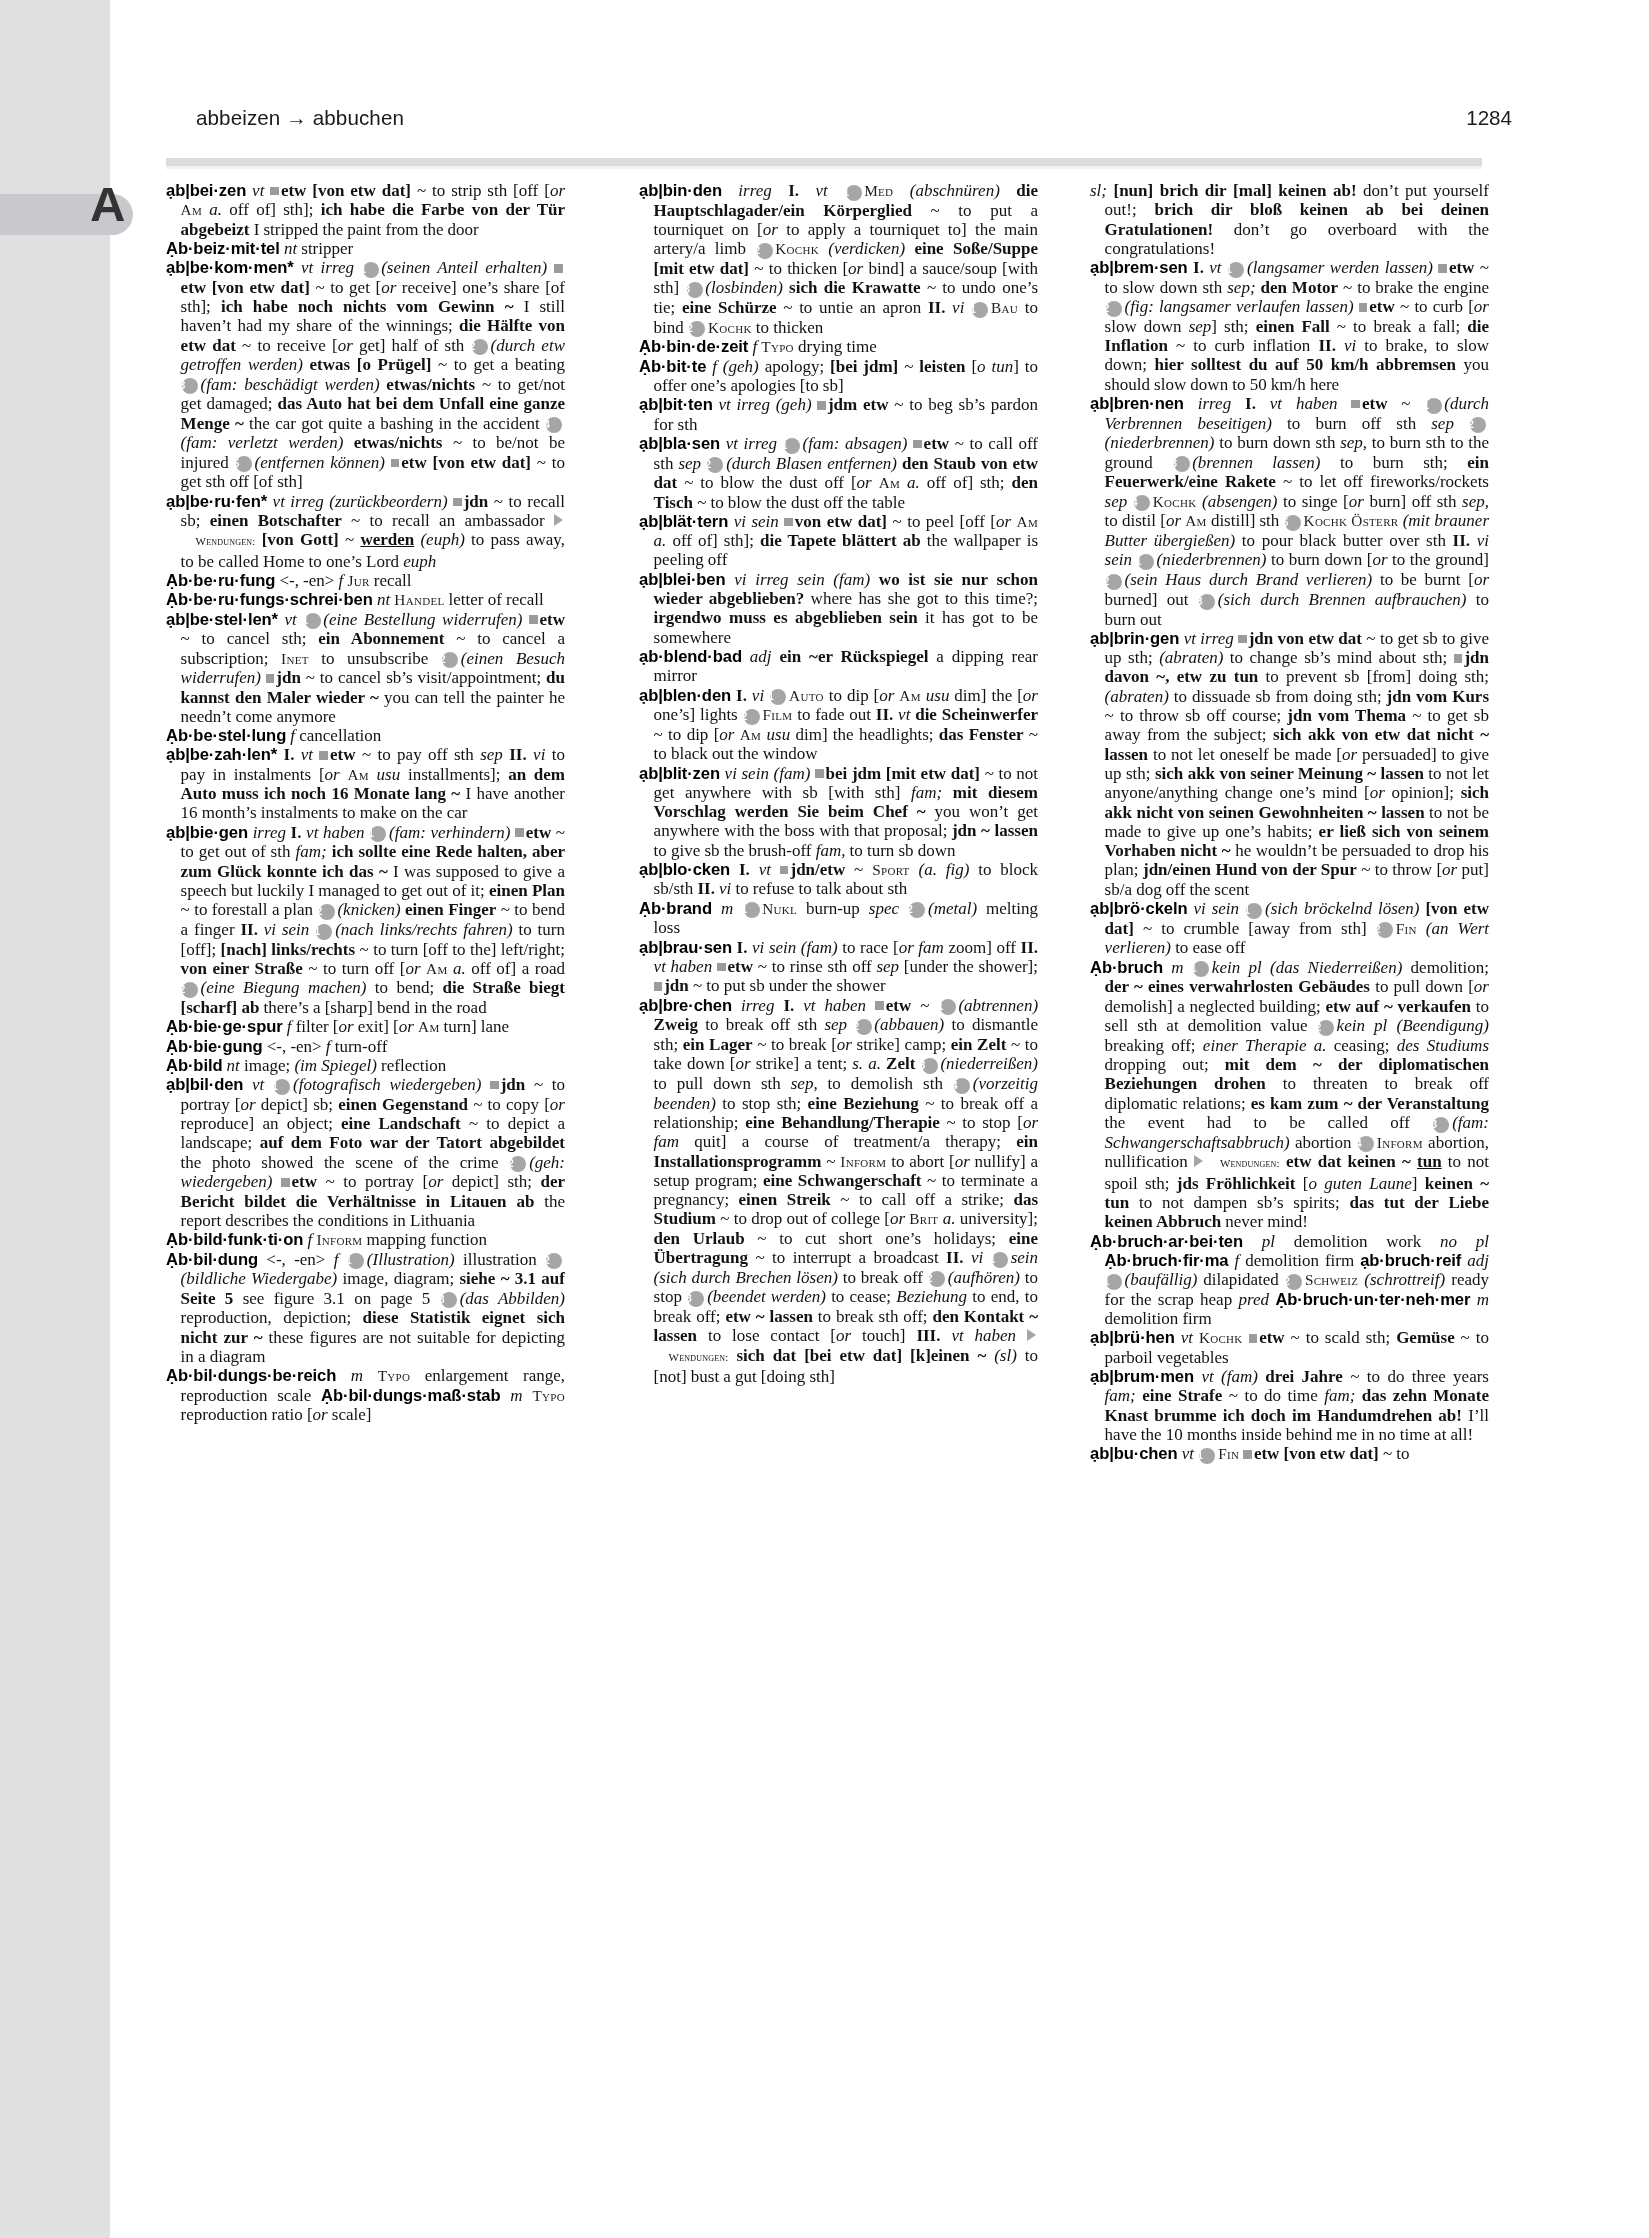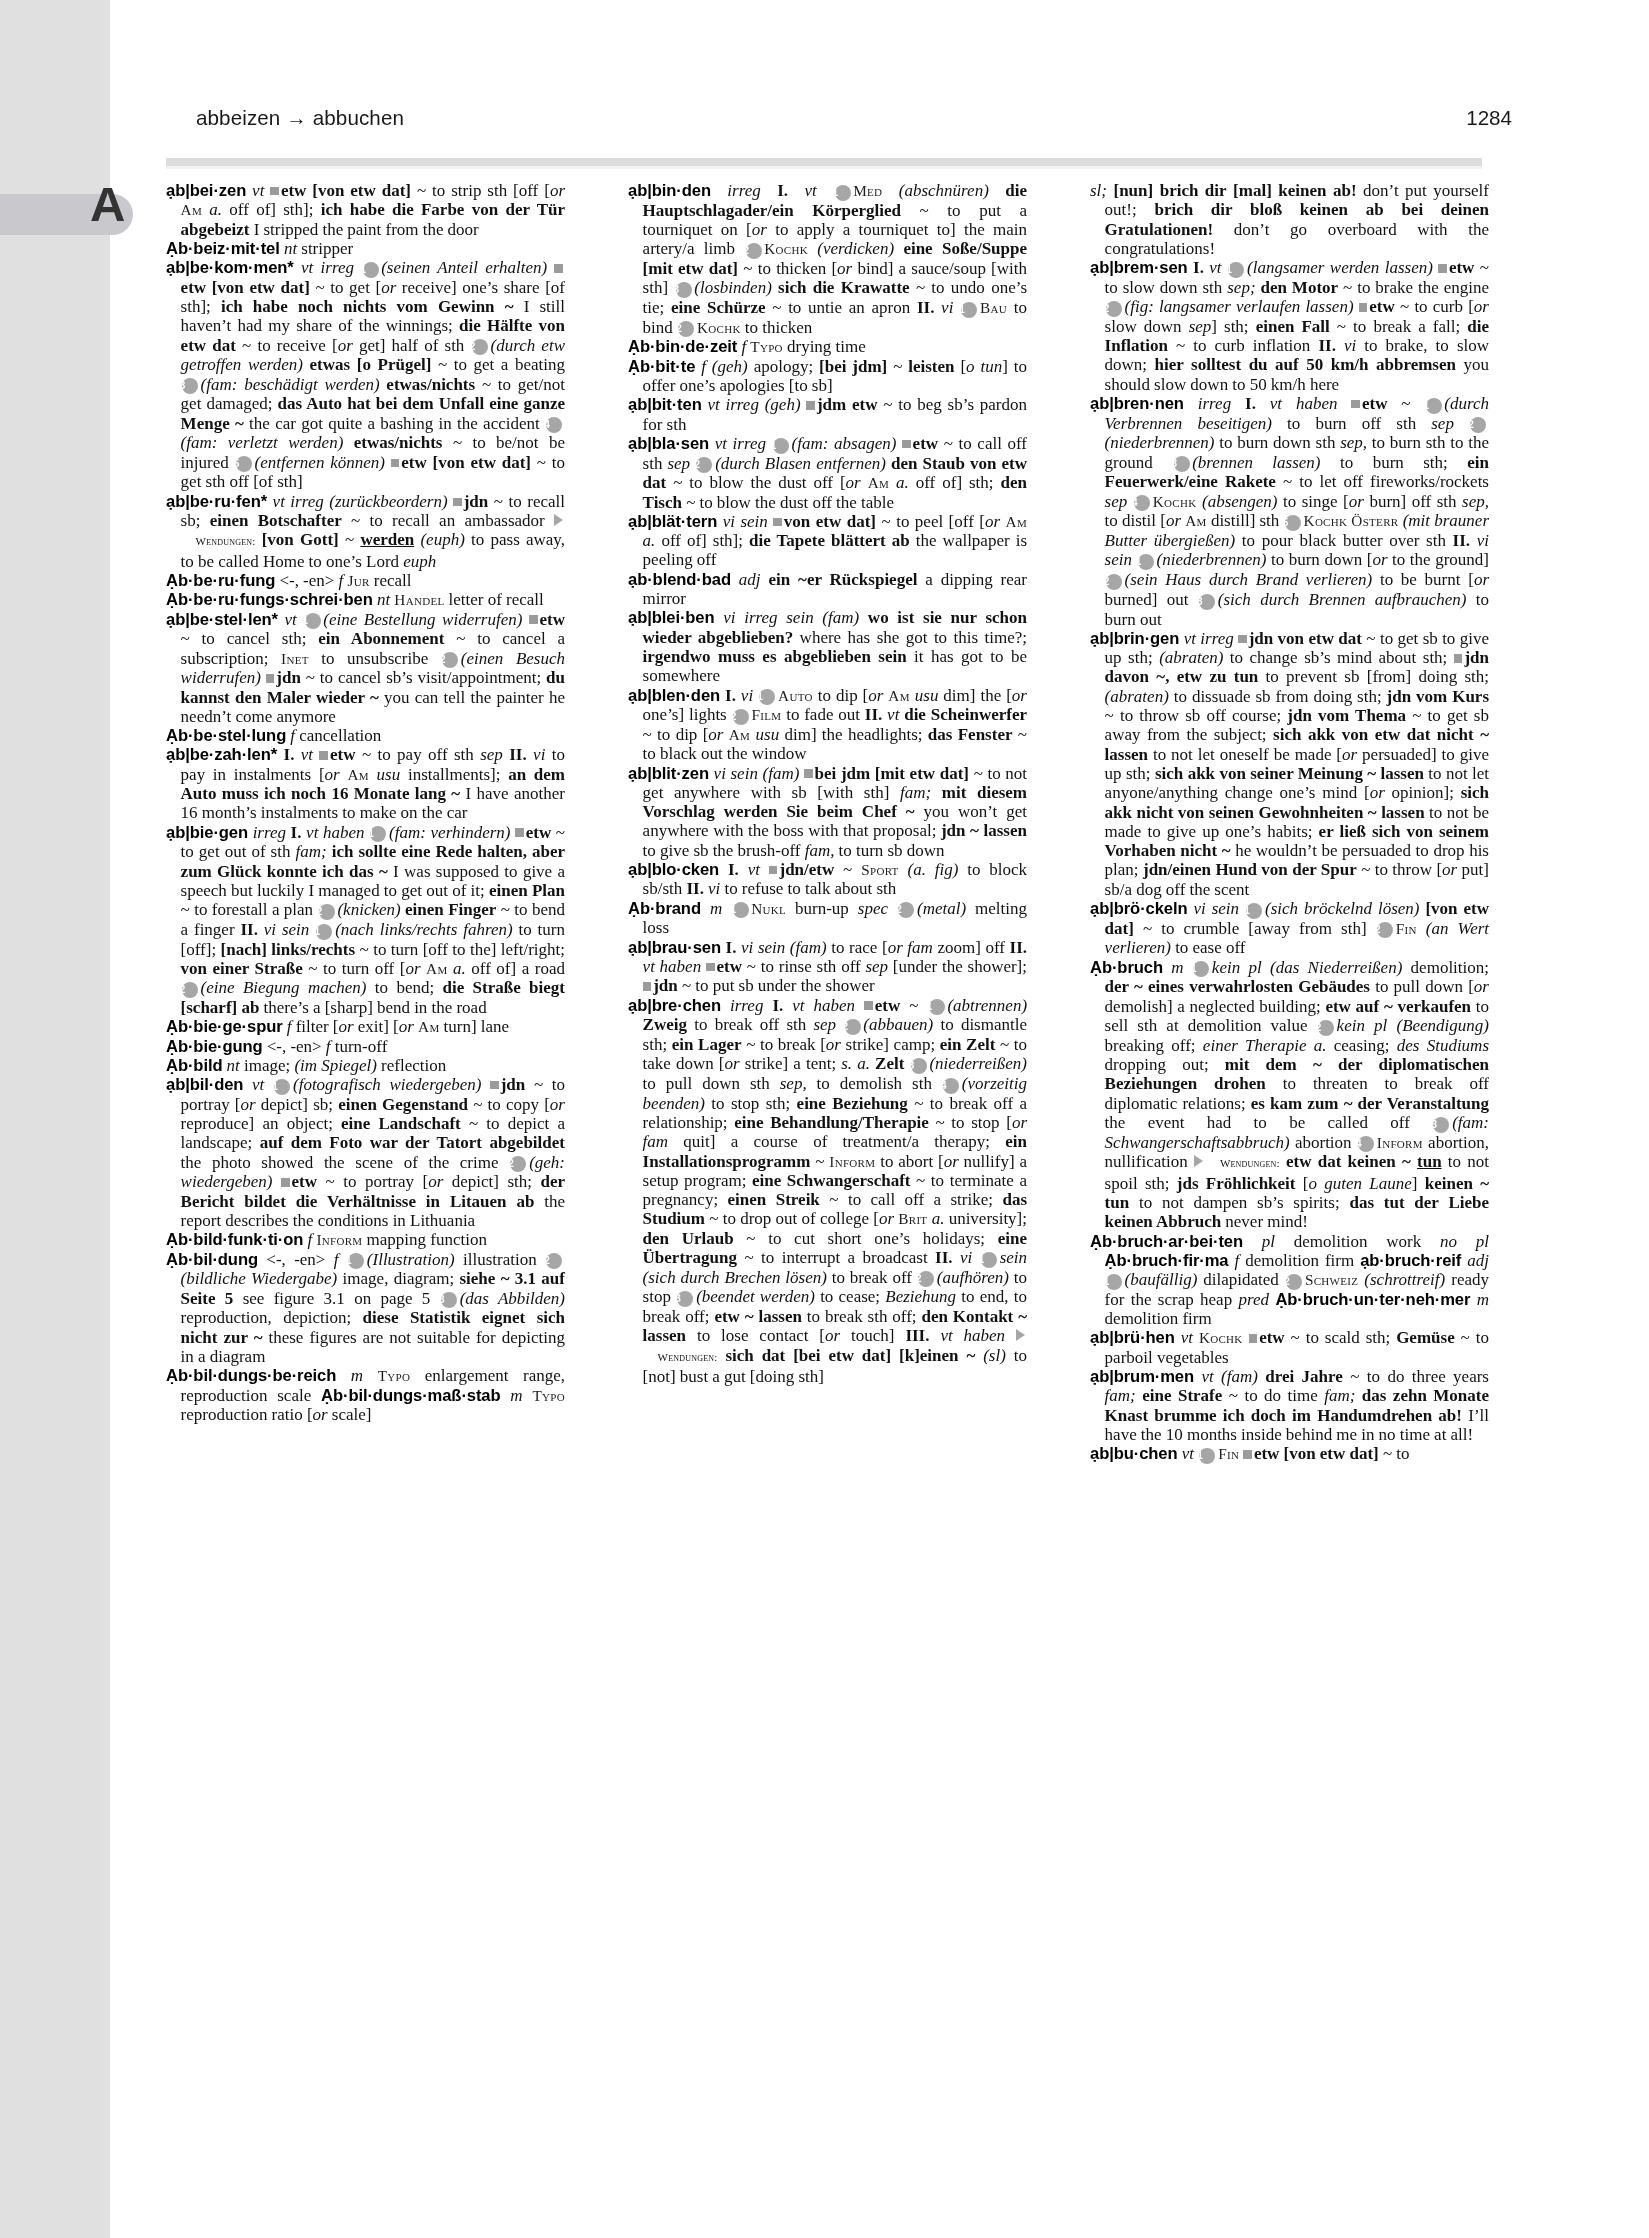--- a/index.html
+++ b/index.html
@@ -29,21 +29,21 @@
   .rule{position:absolute;left:166px;top:158px;width:1316px;height:8.6px;background:#dcdcdc;}
   .rule-shadow{position:absolute;left:166px;top:166px;width:1316px;height:2.7px;background:#f2f2f2;}
 
   
   .cols{position:absolute;left:166px;top:181px;width:1323px;height:2001px;}
   .col{position:absolute;top:0;width:399px;height:2001px;
        font-size:17px;line-height:19.3px;color:#121212;
        text-align:justify;text-justify:inter-word;
        hyphens:none;word-spacing:-0.1px;}
   .col1{left:0;}
-  .col2{left:462px;}
+  .col2{left:473px;}
   .col3{left:924px;}
 
   
   .entry{margin:0;padding:0 0 0 14.6px;text-indent:-14.6px;}
 
   
   .hw{font-family:"Liberation Sans", sans-serif;font-weight:bold;font-size:16.6px;
       letter-spacing:-0.1px;color:#000;}
   .gram{font-style:italic;}
   .rom{font-style:normal;font-weight:bold;}
@@ -107,22 +107,22 @@
         <p class="entry"><span class="hw">Ạb·bil·dung</span> &lt;-, -en&gt; <span class="gram">f</span> <span class="num">1</span><span class="gloss">(Illustration)</span> illustration <span class="num">2</span><span class="gloss">(bildliche Wiedergabe)</span> image, diagram; <span class="dei">siehe ~ 3.1 auf Seite 5</span> see figure 3.1 on page 5 <span class="num">3</span><span class="gloss">(das Abbilden)</span> reproduction, depiction; <span class="dei">diese Statistik eignet sich nicht zur ~</span> these figures are not suitable for depicting in a diagram</p>
         <p class="entry"><span class="hw">Ạb·bil·dungs·be·reich</span> <span class="gram">m</span> <span class="sc">Typo</span> enlargement range, reproduction scale <span class="hw">Ạb·bil·dungs·maß·stab</span> <span class="gram">m</span> <span class="sc">Typo</span> reproduction ratio [<span class="gram">or</span> scale]</p>
       </div>
     <div class="col col2">
         <p class="entry"><span class="hw">ạb|bin·den</span> <span class="gram">irreg</span> <span class="rom">I.</span> <span class="gram">vt</span> <span class="num">1</span><span class="sc">Med</span> <span class="gloss">(abschnüren)</span> <span class="de">die Hauptschlagader/ein Körperglied</span> <span class="tilde">~</span> to put a tourniquet on [<span class="gram">or</span> to apply a tourniquet to] the main artery/a limb <span class="num">2</span><span class="sc">Kochk</span> <span class="gloss">(verdicken)</span> <span class="de">eine Soße/Suppe [mit etw </span><span class="dei">dat</span><span class="de">]</span> <span class="tilde">~</span> to thicken [<span class="gram">or</span> bind] a sauce/soup [with sth] <span class="num">3</span><span class="gloss">(losbinden)</span> <span class="de">sich die Krawatte</span> <span class="tilde">~</span> to undo one’s tie; <span class="de">eine Schürze</span> <span class="tilde">~</span> to untie an apron <span class="rom">II.</span> <span class="gram">vi</span> <span class="num">1</span><span class="sc">Bau</span> to bind <span class="num">2</span><span class="sc">Kochk</span> to thicken</p>
         <p class="entry"><span class="hw">Ạb·bin·de·zeit</span> <span class="gram">f</span> <span class="sc">Typo</span> drying time</p>
         <p class="entry"><span class="hw">Ạb·bit·te</span> <span class="gram">f</span> <span class="gloss">(geh)</span> apology; <span class="de">[bei jdm]</span> <span class="tilde">~</span> <span class="de">leisten</span> [<span class="gram">o tun</span>] to offer one’s apologies [to sb]</p>
         <p class="entry"><span class="hw">ạb|bit·ten</span> <span class="gram">vt irreg (geh)</span> <span class="sq"></span><span class="de">jdm etw</span> <span class="tilde">~</span> to beg sb’s pardon for sth</p>
         <p class="entry"><span class="hw">ạb|bla·sen</span> <span class="gram">vt irreg</span> <span class="num">1</span><span class="gloss">(fam: absagen)</span> <span class="sq"></span><span class="de">etw</span> <span class="tilde">~</span> to call off sth <span class="gram">sep</span> <span class="num">2</span><span class="gloss">(durch Blasen entfernen)</span> <span class="de">den Staub von etw </span><span class="dei">dat</span> <span class="tilde">~</span> to blow the dust off [<span class="gram">or</span> <span class="sc">Am</span> <span class="gram">a.</span> off of] sth; <span class="de">den Tisch</span> <span class="tilde">~</span> to blow the dust off the table</p>
         <p class="entry"><span class="hw">ạb|blät·tern</span> <span class="gram">vi sein</span> <span class="sq"></span><span class="de">von etw </span><span class="dei">dat</span><span class="de">]</span> <span class="tilde">~</span> to peel [off [<span class="gram">or</span> <span class="sc">Am</span> <span class="gram">a.</span> off of] sth]; <span class="dei">die Tapete blättert ab</span> the wallpaper is peeling off</p>
+        <p class="entry"><span class="hw">ạb|blei·ben</span> <span class="gram">vi irreg sein (fam)</span> <span class="dei">wo ist sie nur schon wieder abgeblieben?</span> where has she got to this time?; <span class="dei">irgendwo muss es abgeblieben sein</span> it has got to be somewhere</p>
         <p class="entry"><span class="hw">ạb·blend·bad</span> <span class="gram">adj</span> <span class="de">ein ~er Rückspiegel</span> a dipping rear mirror</p>
-        <p class="entry"><span class="hw">ạb|blei·ben</span> <span class="gram">vi irreg sein (fam)</span> <span class="dei">wo ist sie nur schon wieder abgeblieben?</span> where has she got to this time?; <span class="dei">irgendwo muss es abgeblieben sein</span> it has got to be somewhere</p>
         <p class="entry"><span class="hw">ạb|blen·den</span> <span class="rom">I.</span> <span class="gram">vi</span> <span class="num">1</span><span class="sc">Auto</span> to dip [<span class="gram">or</span> <span class="sc">Am</span> <span class="gram">usu</span> dim] the [<span class="gram">or</span> one’s] lights <span class="num">2</span><span class="sc">Film</span> to fade out <span class="rom">II.</span> <span class="gram">vt</span> <span class="de">die Scheinwerfer</span> <span class="tilde">~</span> to dip [<span class="gram">or</span> <span class="sc">Am</span> <span class="gram">usu</span> dim] the headlights; <span class="de">das Fenster</span> <span class="tilde">~</span> to black out the window</p>
         <p class="entry"><span class="hw">ạb|blit·zen</span> <span class="gram">vi sein (fam)</span> <span class="sq"></span><span class="de">bei jdm [mit etw </span><span class="dei">dat</span><span class="de">]</span> <span class="tilde">~</span> to not get anywhere with sb [with sth] <span class="gram">fam;</span> <span class="dei">mit diesem Vorschlag werden Sie beim Chef ~</span> you won’t get anywhere with the boss with that proposal; <span class="de">jdn ~ lassen</span> to give sb the brush-off <span class="gram">fam,</span> to turn sb down</p>
         <p class="entry"><span class="hw">ạb|blo·cken</span> <span class="rom">I.</span> <span class="gram">vt</span> <span class="sq"></span><span class="de">jdn/etw</span> <span class="tilde">~</span> <span class="sc">Sport</span> <span class="gloss">(a. fig)</span> to block sb/sth <span class="rom">II.</span> <span class="gram">vi</span> to refuse to talk about sth</p>
         <p class="entry"><span class="hw">Ạb·brand</span> <span class="gram">m</span> <span class="num">1</span><span class="sc">Nukl</span> burn-up <span class="gram">spec</span> <span class="num">2</span><span class="gloss">(metal)</span> melting loss</p>
         <p class="entry"><span class="hw">ạb|brau·sen</span> <span class="rom">I.</span> <span class="gram">vi sein (fam)</span> to race [<span class="gram">or fam</span> zoom] off <span class="rom">II.</span> <span class="gram">vt haben</span> <span class="sq"></span><span class="de">etw</span> <span class="tilde">~</span> to rinse sth off <span class="gram">sep</span> [under the shower]; <span class="sq"></span><span class="de">jdn</span> <span class="tilde">~</span> to put sb under the shower</p>
         <p class="entry"><span class="hw">ạb|bre·chen</span> <span class="gram">irreg</span> <span class="rom">I.</span> <span class="gram">vt haben</span> <span class="sq"></span><span class="de">etw</span> <span class="tilde">~</span> <span class="num">1</span><span class="gloss">(abtrennen)</span> <span class="dei">Zweig</span> to break off sth <span class="gram">sep</span> <span class="num">2</span><span class="gloss">(abbauen)</span> to dismantle sth; <span class="de">ein Lager</span> <span class="tilde">~</span> to break [<span class="gram">or</span> strike] camp; <span class="de">ein Zelt</span> <span class="tilde">~</span> to take down [<span class="gram">or</span> strike] a tent; <span class="gram">s. a.</span> <span class="de">Zelt</span> <span class="num">3</span><span class="gloss">(niederreißen)</span> to pull down sth <span class="gram">sep,</span> to demolish sth <span class="num">4</span><span class="gloss">(vorzeitig beenden)</span> to stop sth; <span class="de">eine Beziehung</span> <span class="tilde">~</span> to break off a relationship; <span class="de">eine Behandlung/Therapie</span> <span class="tilde">~</span> to stop [<span class="gram">or fam</span> quit] a course of treatment/a therapy; <span class="de">ein Installationsprogramm</span> <span class="tilde">~</span> <span class="sc">Inform</span> to abort [<span class="gram">or</span> nullify] a setup program; <span class="de">eine Schwangerschaft</span> <span class="tilde">~</span> to terminate a pregnancy; <span class="de">einen Streik</span> <span class="tilde">~</span> to call off a strike; <span class="de">das Studium</span> <span class="tilde">~</span> to drop out of college [<span class="gram">or</span> <span class="sc">Brit</span> <span class="gram">a.</span> university]; <span class="de">den Urlaub</span> <span class="tilde">~</span> to cut short one’s holidays; <span class="de">eine Übertragung</span> <span class="tilde">~</span> to interrupt a broadcast <span class="rom">II.</span> <span class="gram">vi</span> <span class="num">1</span><span class="gram">sein</span> <span class="gloss">(sich durch Brechen lösen)</span> to break off <span class="num">2</span><span class="gloss">(aufhören)</span> to stop <span class="num">3</span><span class="gloss">(beendet werden)</span> to cease; <span class="gloss">Beziehung</span> to end, to break off; <span class="de">etw ~ lassen</span> to break sth off; <span class="de">den Kontakt ~ lassen</span> to lose contact [<span class="gram">or</span> touch] <span class="rom">III.</span> <span class="gram">vt haben</span> <span class="tri"></span><span class="wend">Wendungen:</span> <span class="de">sich </span><span class="dei">dat</span> <span class="de">[bei etw </span><span class="dei">dat</span><span class="de">] [k]einen ~</span> <span class="gram">(sl)</span> to [not] bust a gut [doing sth]</p>
       </div>
     <div class="col col3">
         <p class="entry"><span class="gram">sl;</span> <span class="de">[</span><span class="dei">nun</span><span class="de">] </span><span class="dei">brich dir</span> <span class="de">[</span><span class="dei">mal</span><span class="de">] </span><span class="dei">keinen ab!</span> don’t put yourself out!; <span class="dei">brich dir bloß keinen ab bei deinen Gratulationen!</span> don’t go overboard with the congratulations!</p>
         <p class="entry"><span class="hw">ạb|brem·sen</span> <span class="rom">I.</span> <span class="gram">vt</span> <span class="num">1</span><span class="gloss">(langsamer werden lassen)</span> <span class="sq"></span><span class="de">etw</span> <span class="tilde">~</span> to slow down sth <span class="gram">sep;</span> <span class="de">den Motor</span> <span class="tilde">~</span> to brake the engine <span class="num">2</span><span class="gloss">(fig: langsamer verlaufen lassen)</span> <span class="sq"></span><span class="de">etw</span> <span class="tilde">~</span> to curb [<span class="gram">or</span> slow down <span class="gram">sep</span>] sth; <span class="de">einen Fall</span> <span class="tilde">~</span> to break a fall; <span class="de">die Inflation</span> <span class="tilde">~</span> to curb inflation <span class="rom">II.</span> <span class="gram">vi</span> to brake, to slow down; <span class="dei">hier solltest du auf 50 km/h abbremsen</span> you should slow down to 50 km/h here</p>

